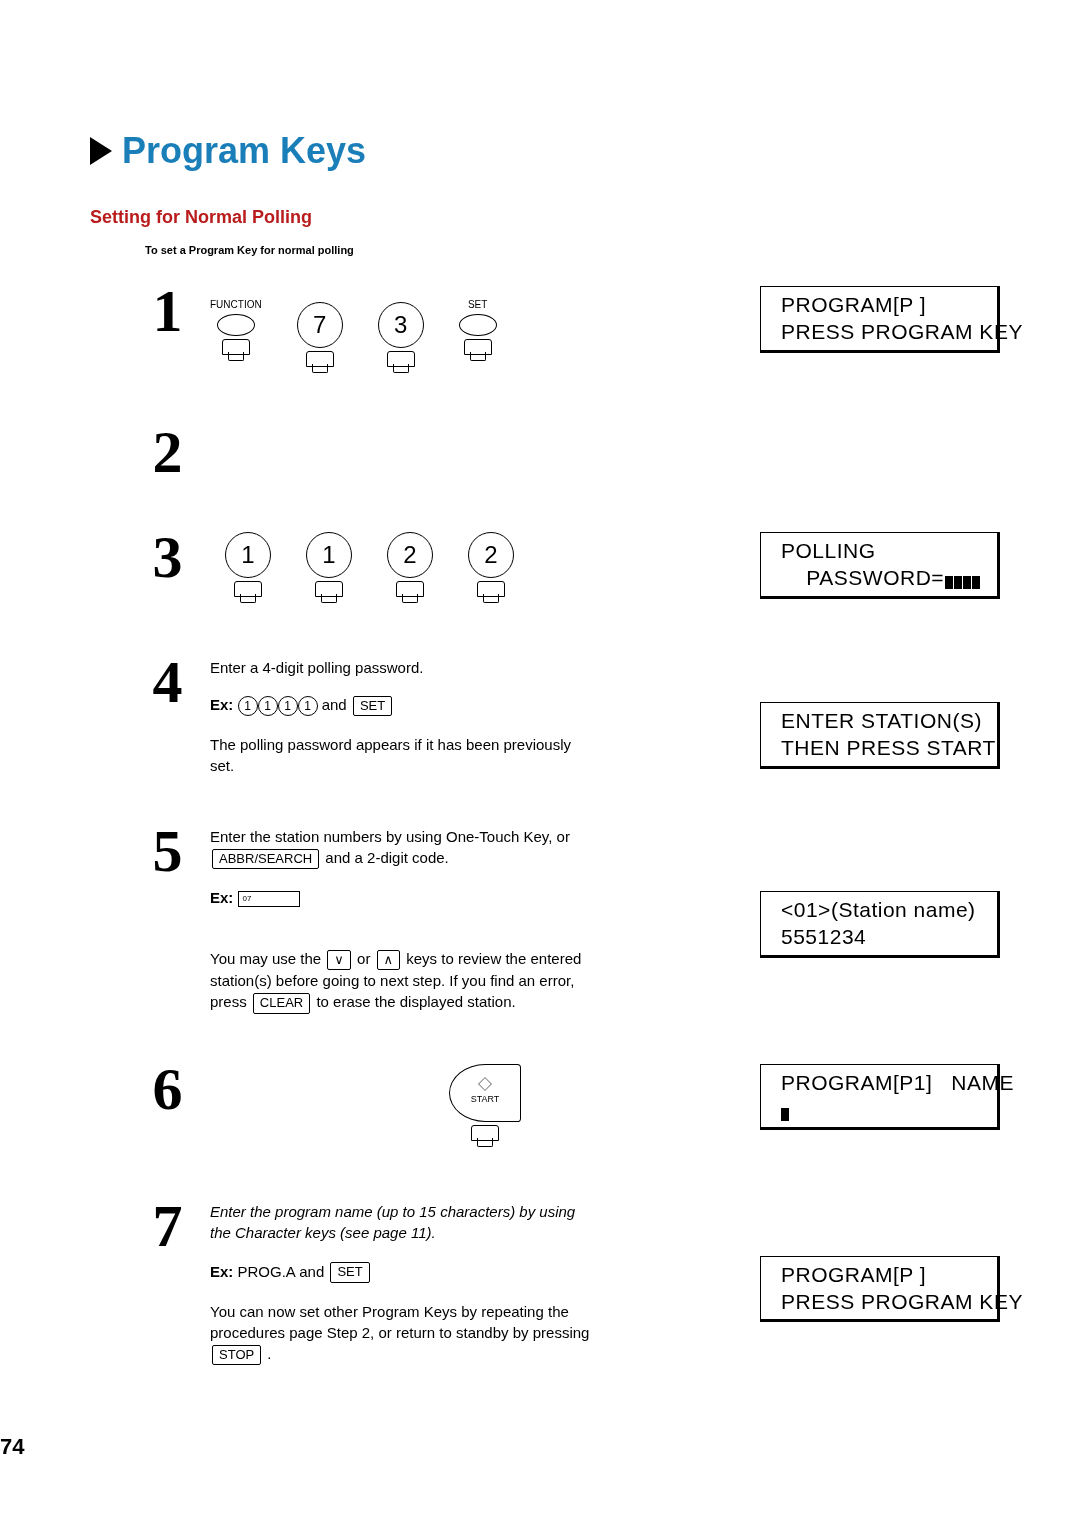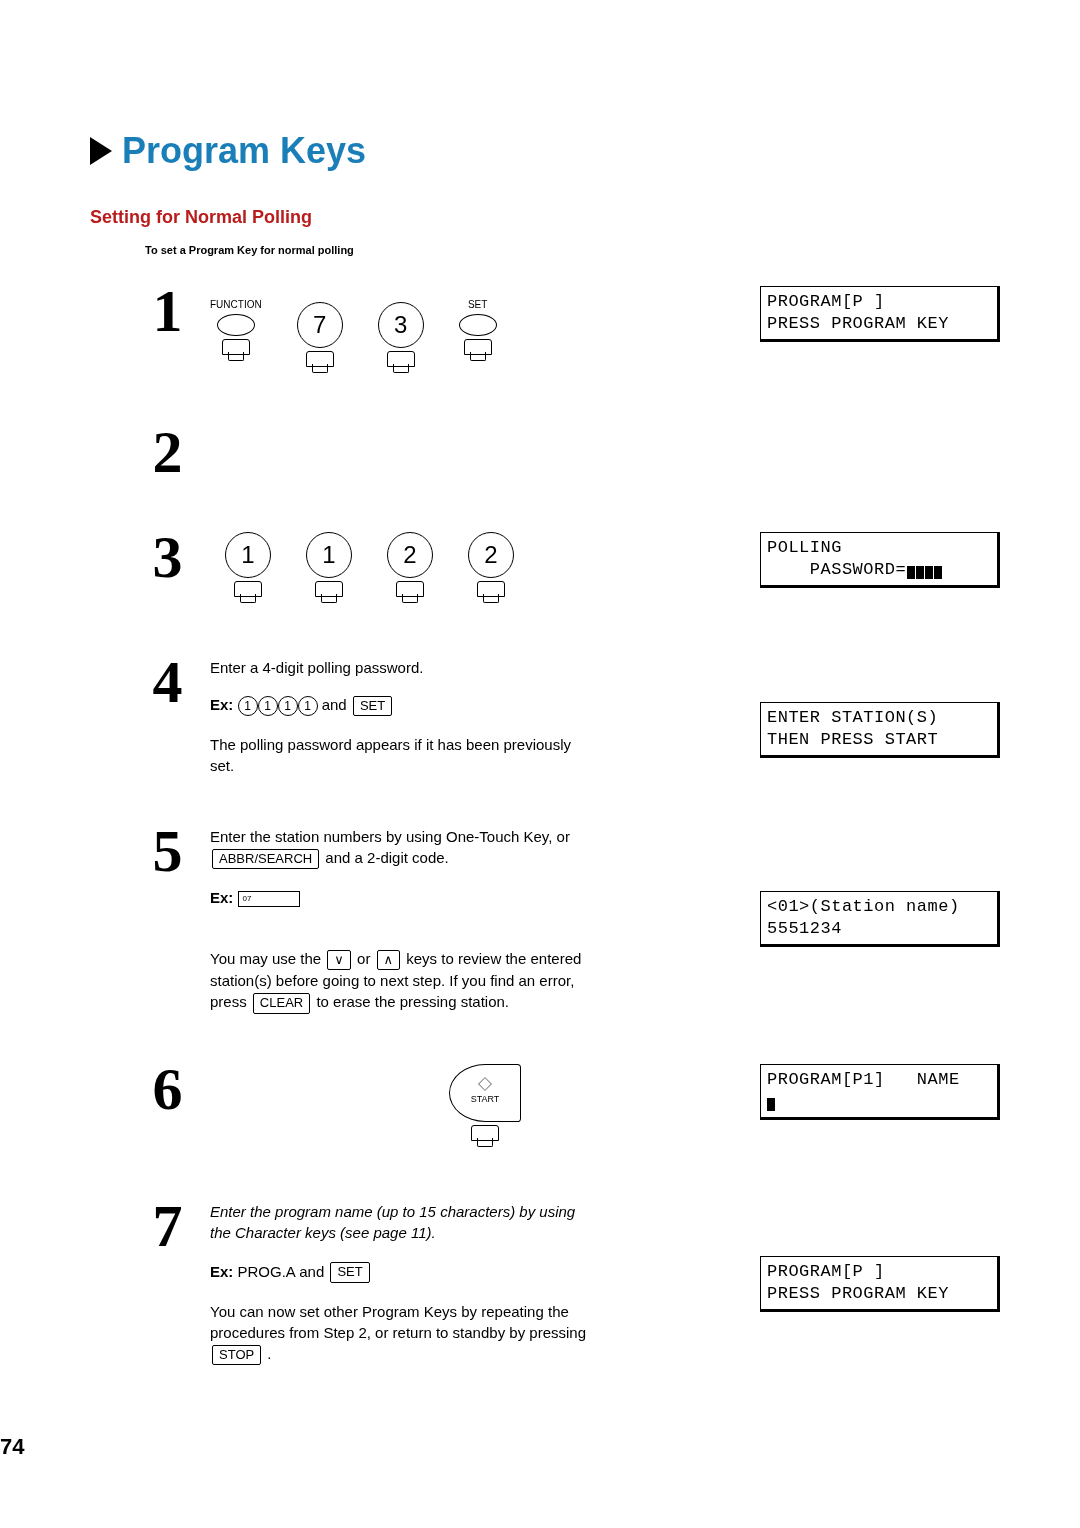--- a/index.html
+++ b/index.html
@@ -70,23 +70,23 @@
     }
     .step-display {
       width: 240px;
       flex-shrink: 0;
       padding-top: 5px;
     }
     .lcd-box {
       border: 1px solid #000;
       border-right: 3px solid #000;
       border-bottom: 3px solid #000;
-      padding: 4px 6px;
-      font-family: Liberation Mono, monospace;
-      font-size: 17px;
+      padding: 4px 20px;
+      font-family: Liberation Sans, sans-serif;
+      font-size: 21px;
       line-height: 1.3;
       white-space: pre;
       letter-spacing: 0.5px;
     }
     .press-row {
       display: flex;
       align-items: center;
       gap: 35px;
     }
     .key-col {
@@ -320,21 +320,21 @@
     <div class="step-num">5</div>
     <div class="step-content">
       <div style="max-width:380px;">
         <span>Enter the station numbers by using One-Touch Key, or </span><span class="inline-key-box">ABBR/SEARCH</span><span> and a 2-digit code.</span>
       </div>
       <div style="margin-top:18px;">
         <span class="ex-label">Ex:</span>
         <span class="inline-small-box">07</span>
       </div>
       <div style="margin-top:40px; max-width:390px;">
-        <span>You may use the </span><span class="inline-key-box">∨</span><span> or </span><span class="inline-key-box">∧</span><span> keys to review the entered station(s) before going to next step. If you find an error, press </span><span class="inline-key-box">CLEAR</span><span> to erase the pressing station.</span>
+        <span>You may use the </span><span class="inline-key-box">∨</span><span> or </span><span class="inline-key-box">∧</span><span> keys to review the entered station(s) before going to next step. If you find an error, press </span><span class="inline-key-box">CLEAR</span><span> to erase the displayed station.</span>
       </div>
     </div>
     <div class="step-display" style="padding-top:70px;">
       <div class="lcd-box"><span>&lt;01&gt;(Station name)</span>
 <span>5551234</span></div>
     </div>
   </div>
 
   <div class="step-row">
     <div class="step-num">6</div>
@@ -354,21 +354,21 @@
   </div>
 
   <div class="step-row">
     <div class="step-num">7</div>
     <div class="step-content">
       <div style="max-width:390px;font-style:italic;">Enter the program name (up to 15 characters) by using the Character keys (see page 11).</div>
       <div style="margin-top:18px;">
         <span class="ex-label">Ex:</span><span> PROG.A and </span><span class="inline-key-box">SET</span>
       </div>
       <div style="margin-top:18px; max-width:390px;">
-        <span>You can now set other Program Keys by repeating the procedures from Step 2, or return to standby by pressing </span><br>
+        <span>You can now set other Program Keys by repeating the procedures page Step 2, or return to standby by pressing </span><br>
         <span class="inline-key-box">STOP</span><span> .</span>
       </div>
     </div>
     <div class="step-display" style="padding-top:60px;">
       <div class="lcd-box"><span>PROGRAM[P ]</span>
 <span>PRESS PROGRAM KEY</span></div>
     </div>
   </div>
 
   <div class="page-number">74</div>

